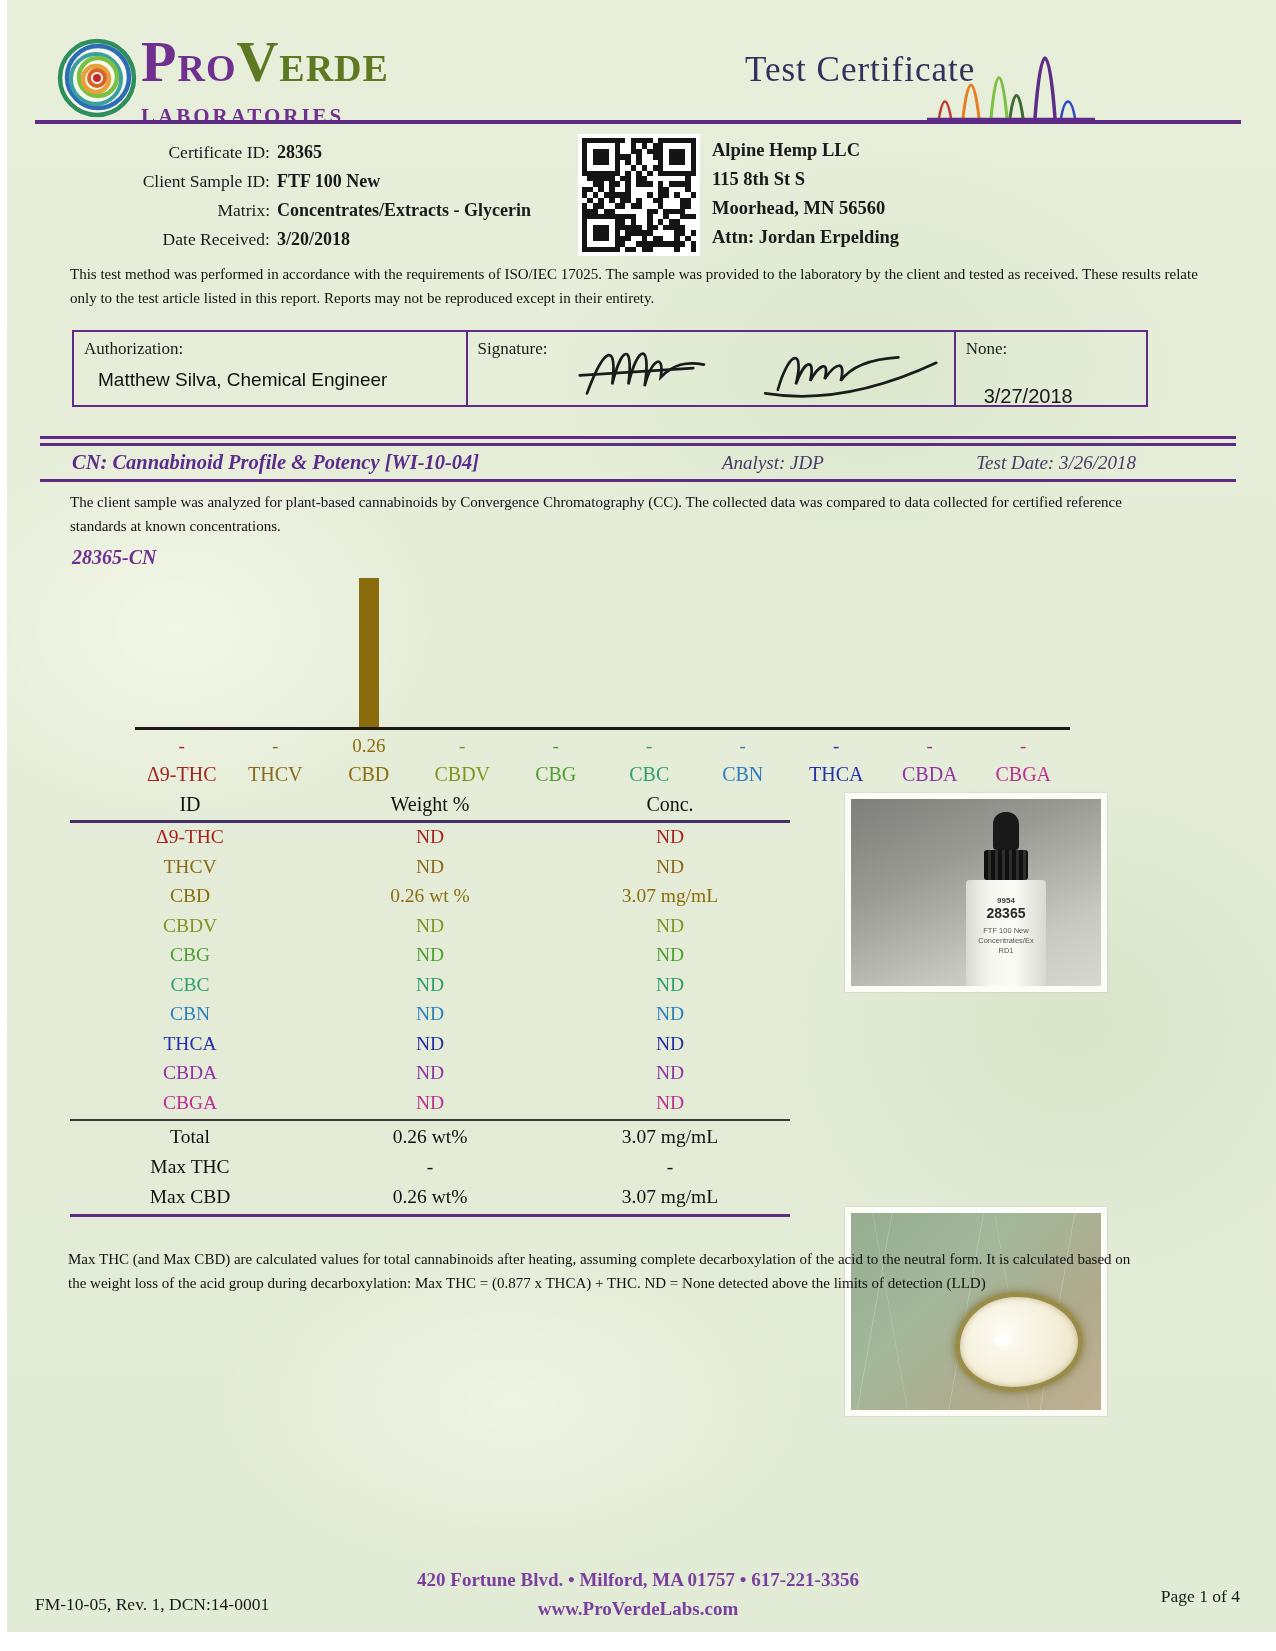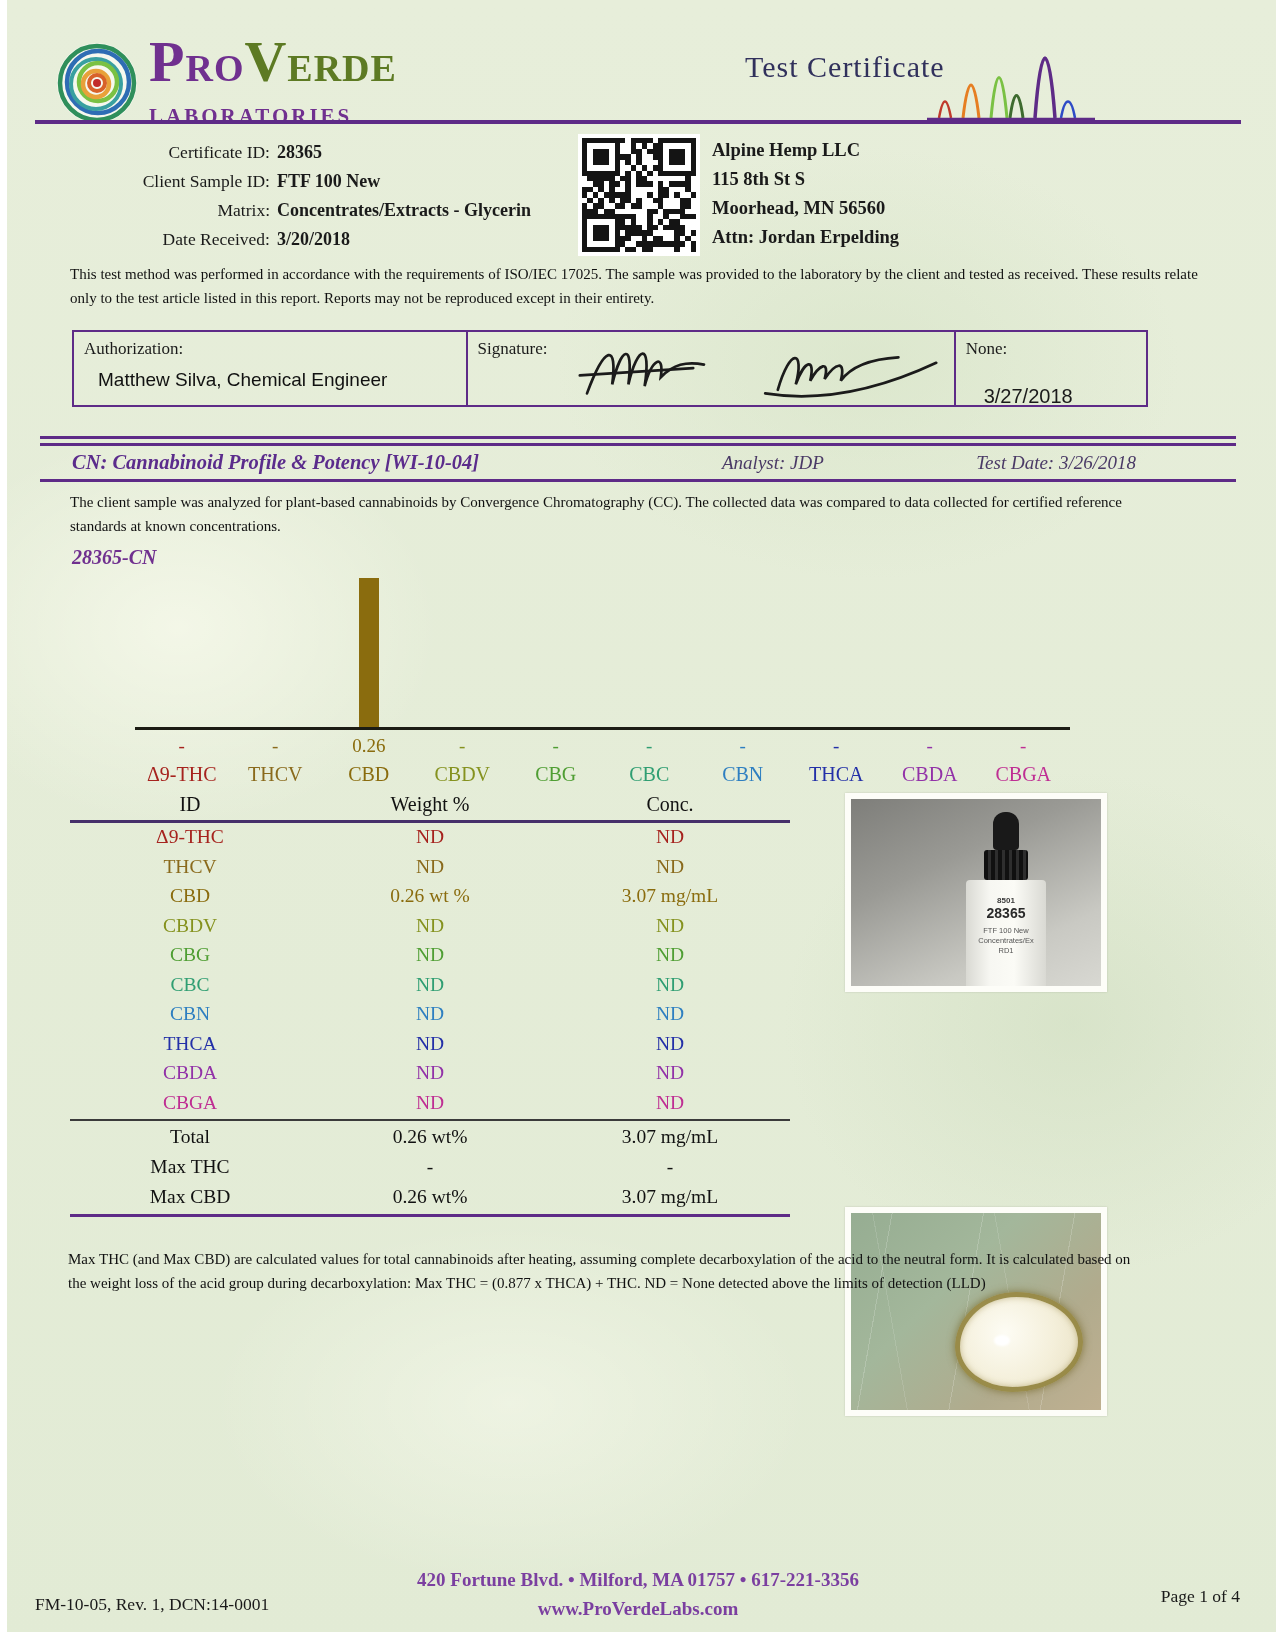--- a/index.html
+++ b/index.html
@@ -8,28 +8,28 @@
   .page{position:relative;width:1276px;height:1651px;overflow:hidden;
     background:
       radial-gradient(ellipse 420px 320px at 14% 38%, rgba(255,255,244,.55), transparent 62%),
       radial-gradient(ellipse 520px 360px at 68% 22%, rgba(212,226,196,.55), transparent 60%),
       radial-gradient(ellipse 480px 420px at 84% 62%, rgba(204,219,188,.5), transparent 60%),
       radial-gradient(ellipse 500px 300px at 40% 85%, rgba(255,255,246,.4), transparent 60%),
       linear-gradient(#e7eeda,#e2ebd5);}
   .abs{position:absolute}
   .rule{background:#5e2b87}
   
-  .logo-wrap{display:flex;align-items:center;gap:10px}
+  .logo-wrap{display:flex;align-items:flex-start;gap:2px}
   .pv-text{line-height:.9;font-weight:bold;letter-spacing:1px}
   .pv-p,.pv-v{font-size:58px}
   .pv-ro,.pv-erde{font-size:38px}
   .pv-p,.pv-ro{color:#70308f}
   .pv-v,.pv-erde{color:#5d7a23}
   .pv-sub{color:#70308f;font-size:21px;letter-spacing:3px;margin-top:16px;font-weight:bold}
-  .cert-title{font-size:30px;color:#31315c;letter-spacing:1px}
+  .cert-title{font-size:35px;color:#31315c;letter-spacing:1px}
   
   .irow{display:flex;height:29px;align-items:center;font-size:17.5px}
   .ilabel{width:205px;text-align:right}
   .ivalue{font-weight:bold;margin-left:7px;font-size:18px}
   .client div{font-weight:bold;font-size:18.5px;height:29px}
   .body-text{font-size:15px;line-height:1.6;color:#111}
   
   #qr{display:grid;grid-template-columns:repeat(21,1fr);grid-template-rows:repeat(21,1fr);
       width:122px;height:122px;background:#fff;padding:4px}
   .qm{background:#fff}.qb{background:#141414}
@@ -741,21 +741,21 @@
       </div>
     <div style="height:3px;background:#5e2b87;margin-top:2px"></div>
   </div>
 
   <div class="abs photo photo1" style="left:845px;top:793px;width:262px;height:199px">
     <div class="bottle">
       <div class="cap-bulb"></div>
       <div class="cap-collar"></div>
       <div class="bottle-body">
         <div class="blabel">
-          <div class="l1">8501</div>
+          <div class="l1">9954</div>
           <div class="l2">28365</div>
           <div class="l3">FTF 100 New</div>
           <div class="l3" style="margin-top:1px">Concentrates/Ex</div>
           <div class="l3" style="margin-top:1px">RD1</div>
         </div>
       </div>
     </div>
   </div>
 
   <div class="abs photo photo2" style="left:845px;top:1008px;width:262px;height:209px">

